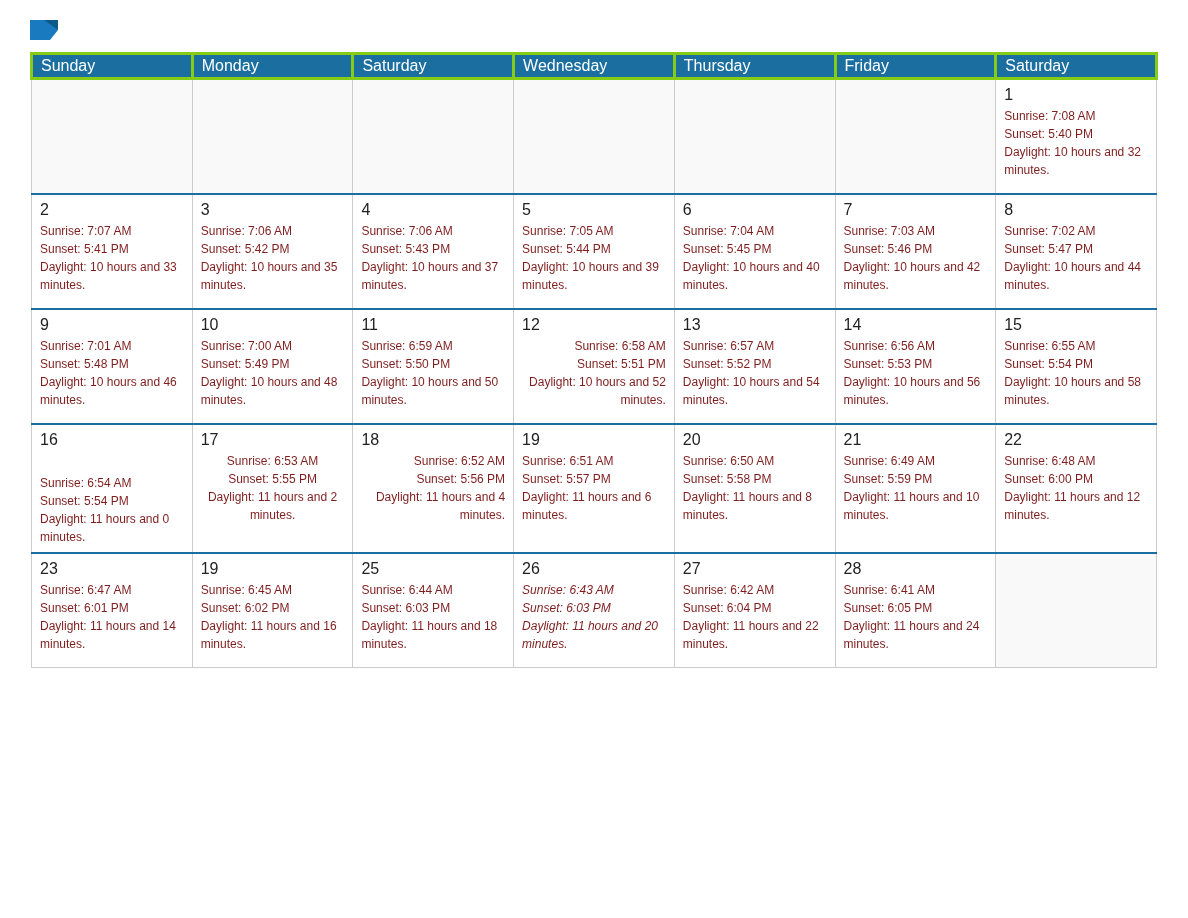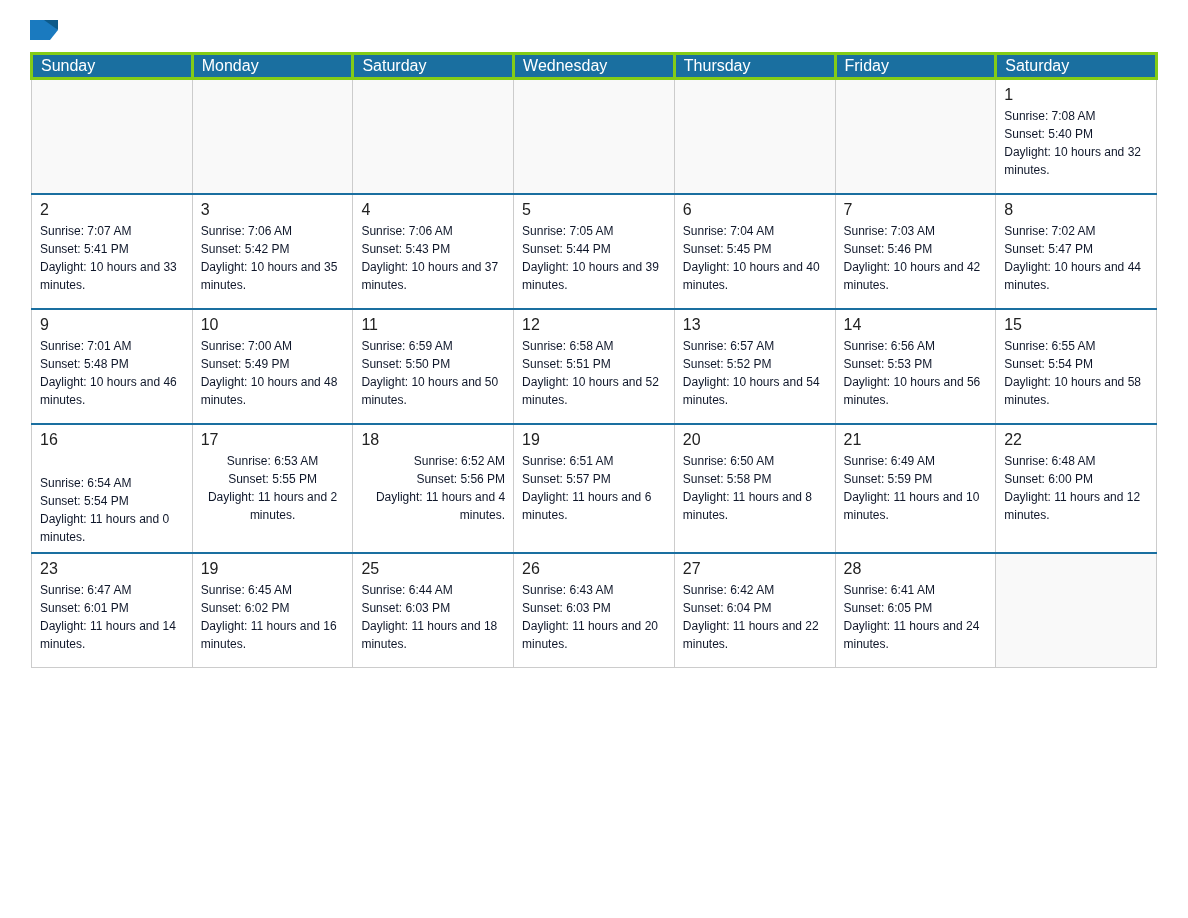--- a/index.html
+++ b/index.html
@@ -75,21 +75,21 @@
     }
     .day-number {
       font-size: 16px;
       font-weight: normal;
       color: #222;
       display: block;
       margin-bottom: 3px;
     }
     .day-info {
       font-size: 12px;
-      color: #0f172a;
+      color: #7f1d1d;
       line-height: 1.5;
     }
     .empty-cell {
       background: #f9f9f9;
     }
     .logo-wrapper {
       display: flex;
       flex-direction: column;
       align-items: flex-start;
     }
@@ -203,21 +203,21 @@
 Daylight: 10 hours and 48 minutes.</div>
         </td>
         <td>
           <span class="day-number">11</span>
           <div class="day-info" style="white-space: pre-line;">Sunrise: 6:59 AM
 Sunset: 5:50 PM
 Daylight: 10 hours and 50 minutes.</div>
         </td>
         <td>
           <span class="day-number">12</span>
-          <div class="day-info" style="white-space: pre-line;">Sunrise: 6:58 AM
+          <div class="day-info" style="white-space: pre-line; text-align: right;">Sunrise: 6:58 AM
 Sunset: 5:51 PM
 Daylight: 10 hours and 52 minutes.</div>
         </td>
         <td>
           <span class="day-number">13</span>
           <div class="day-info" style="white-space: pre-line;">Sunrise: 6:57 AM
 Sunset: 5:52 PM
 Daylight: 10 hours and 54 minutes.</div>
         </td>
         <td>
@@ -291,21 +291,21 @@
 Daylight: 11 hours and 16 minutes.</div>
         </td>
         <td>
           <span class="day-number">25</span>
           <div class="day-info" style="white-space: pre-line;">Sunrise: 6:44 AM
 Sunset: 6:03 PM
 Daylight: 11 hours and 18 minutes.</div>
         </td>
         <td>
           <span class="day-number">26</span>
-          <div class="day-info" style="white-space: pre-line;">Sunrise: 6:43 AM
+          <div class="day-info" style="white-space: pre-line; font-style: italic;">Sunrise: 6:43 AM
 Sunset: 6:03 PM
 Daylight: 11 hours and 20 minutes.</div>
         </td>
         <td>
           <span class="day-number">27</span>
           <div class="day-info" style="white-space: pre-line;">Sunrise: 6:42 AM
 Sunset: 6:04 PM
 Daylight: 11 hours and 22 minutes.</div>
         </td>
         <td>

